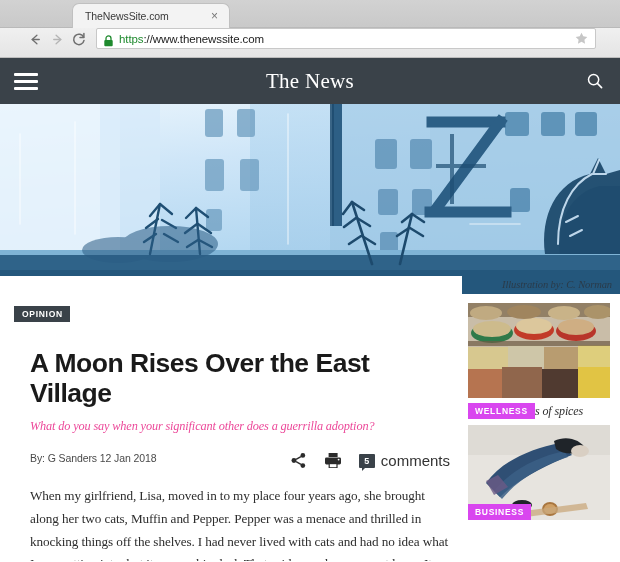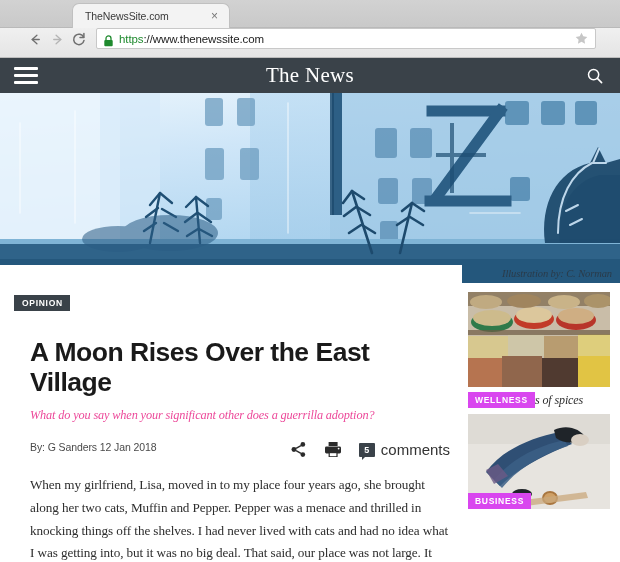--- a/index.html
+++ b/index.html
@@ -119,21 +119,21 @@
   .viewport {
     position: relative;
     width: 620px;
     height: 503px;
     background: #fff;
     overflow: hidden;
   }
 
   
   .site-header {
-    height: 35px;
+    height: 46px;
     background: #3a4249;
     display: flex;
     align-items: center;
     padding: 0 14px;
     position: relative;
   }
   .hamburger {
     width: 24px;
     height: 17px;
     display: flex;

